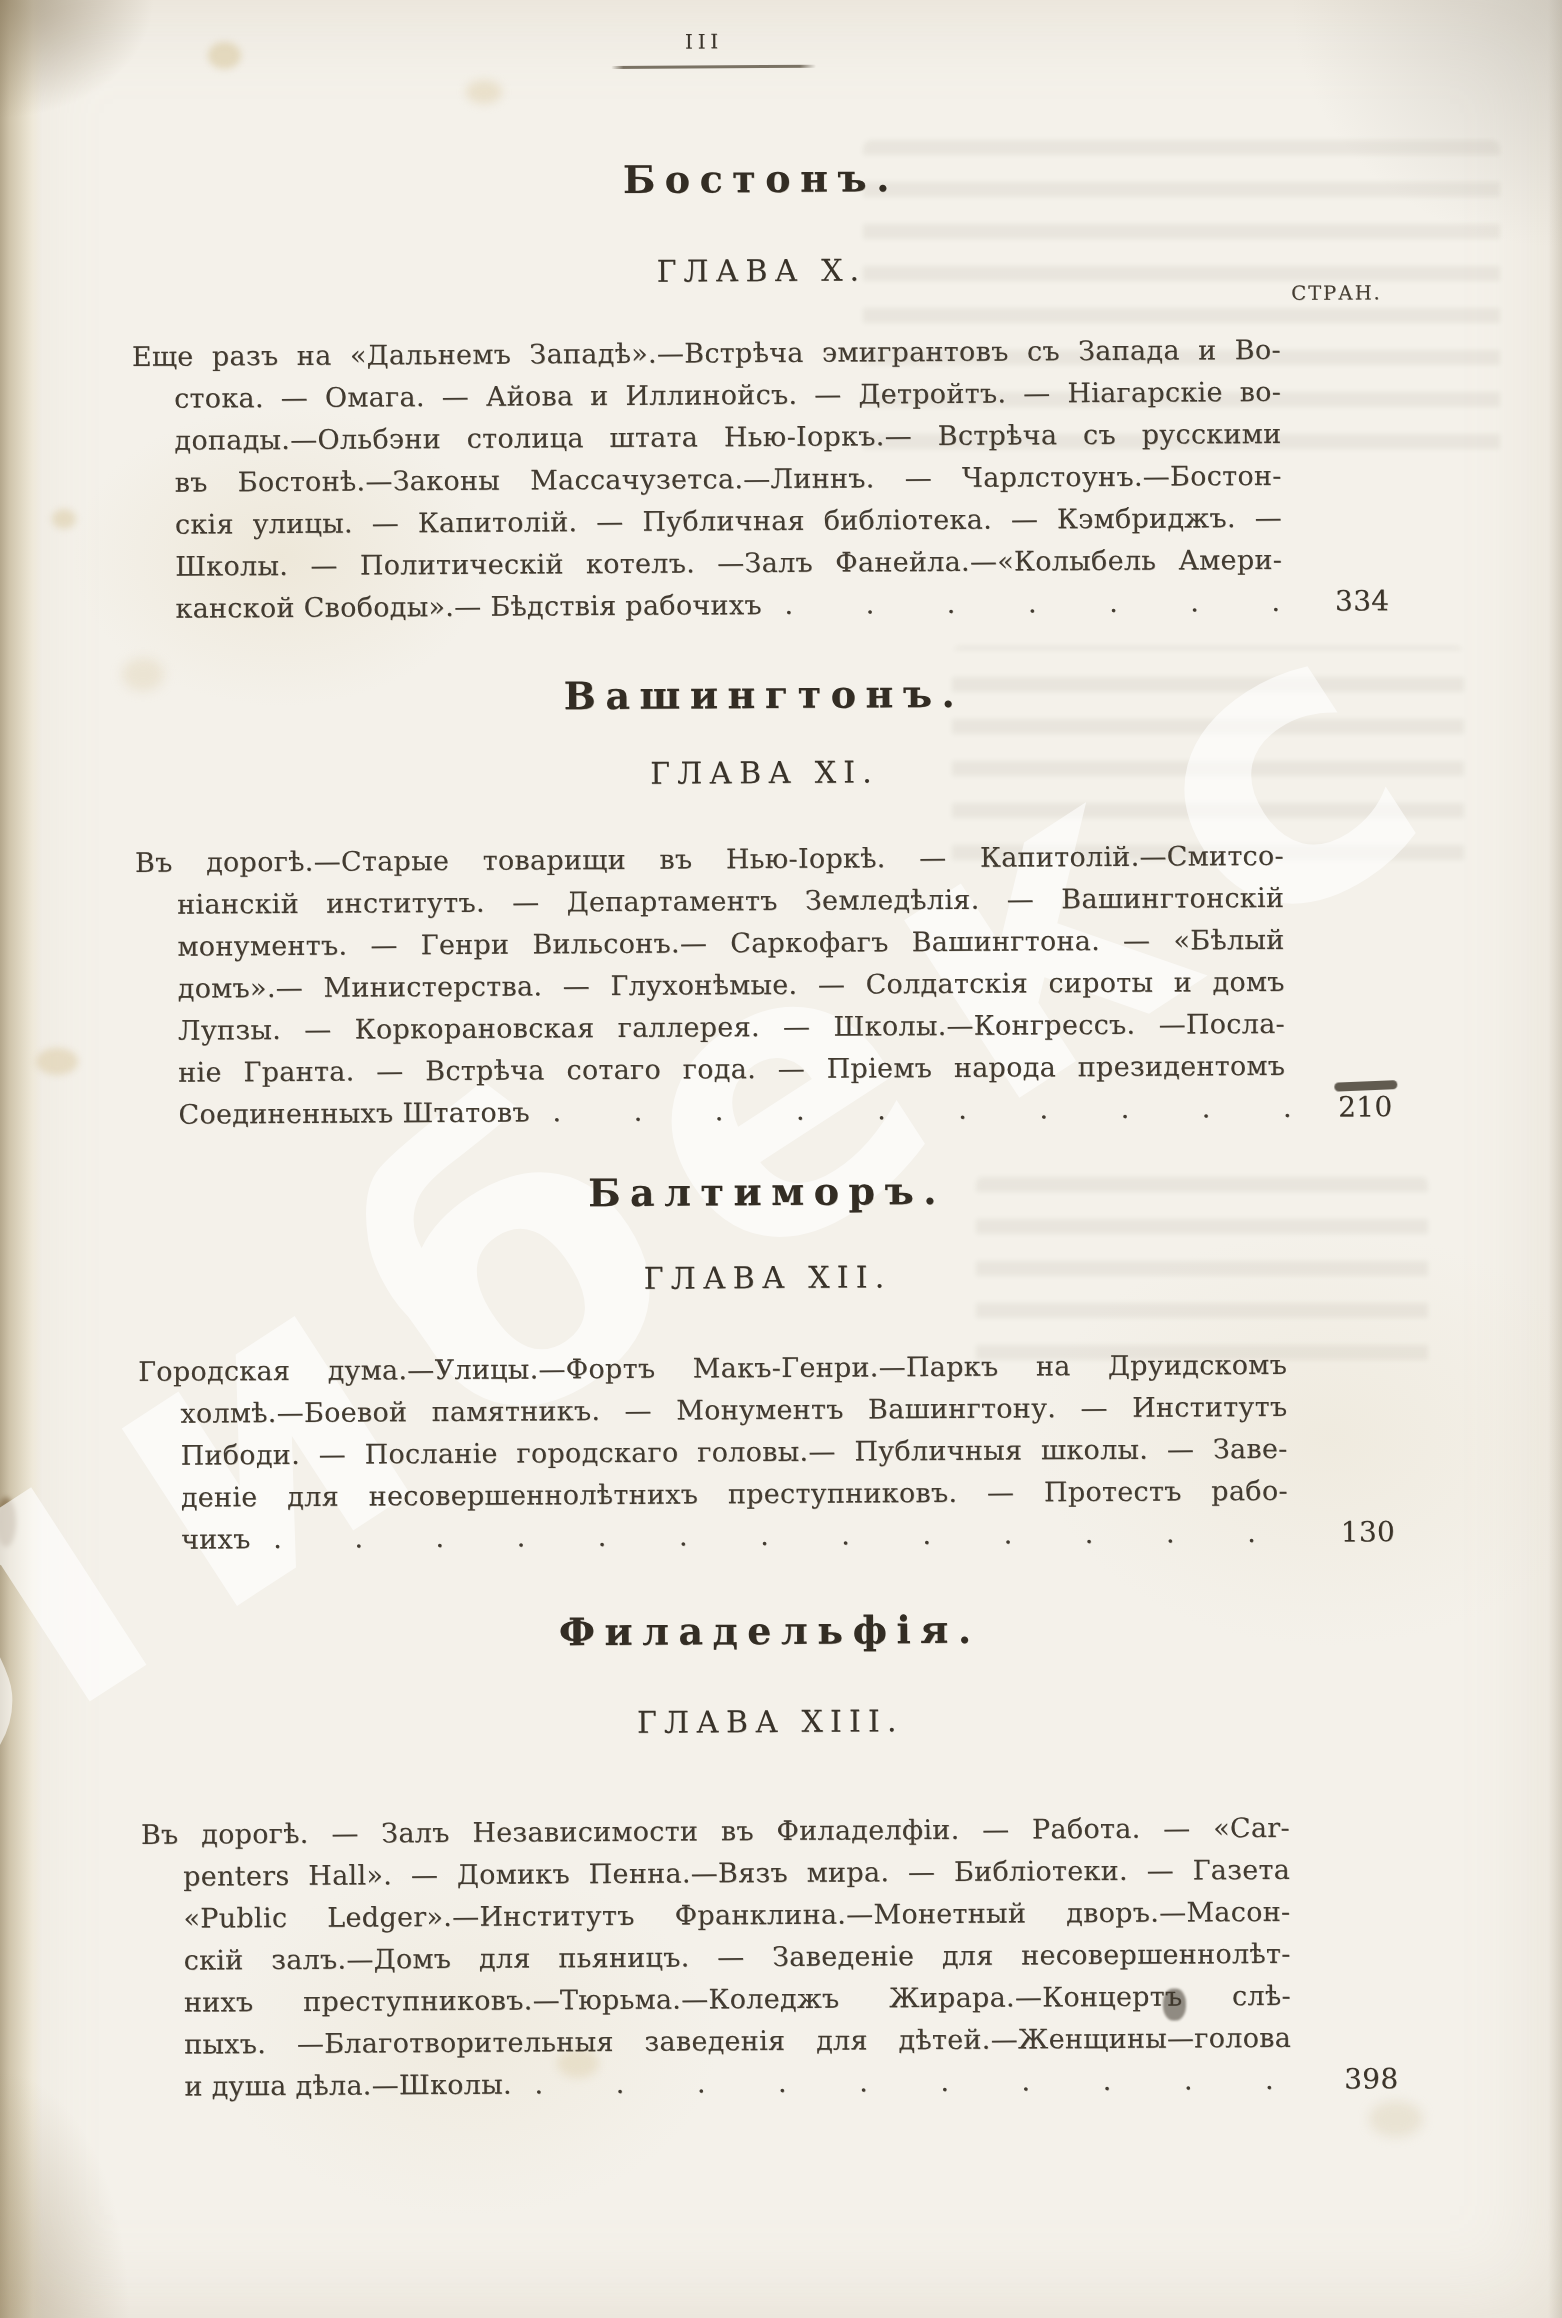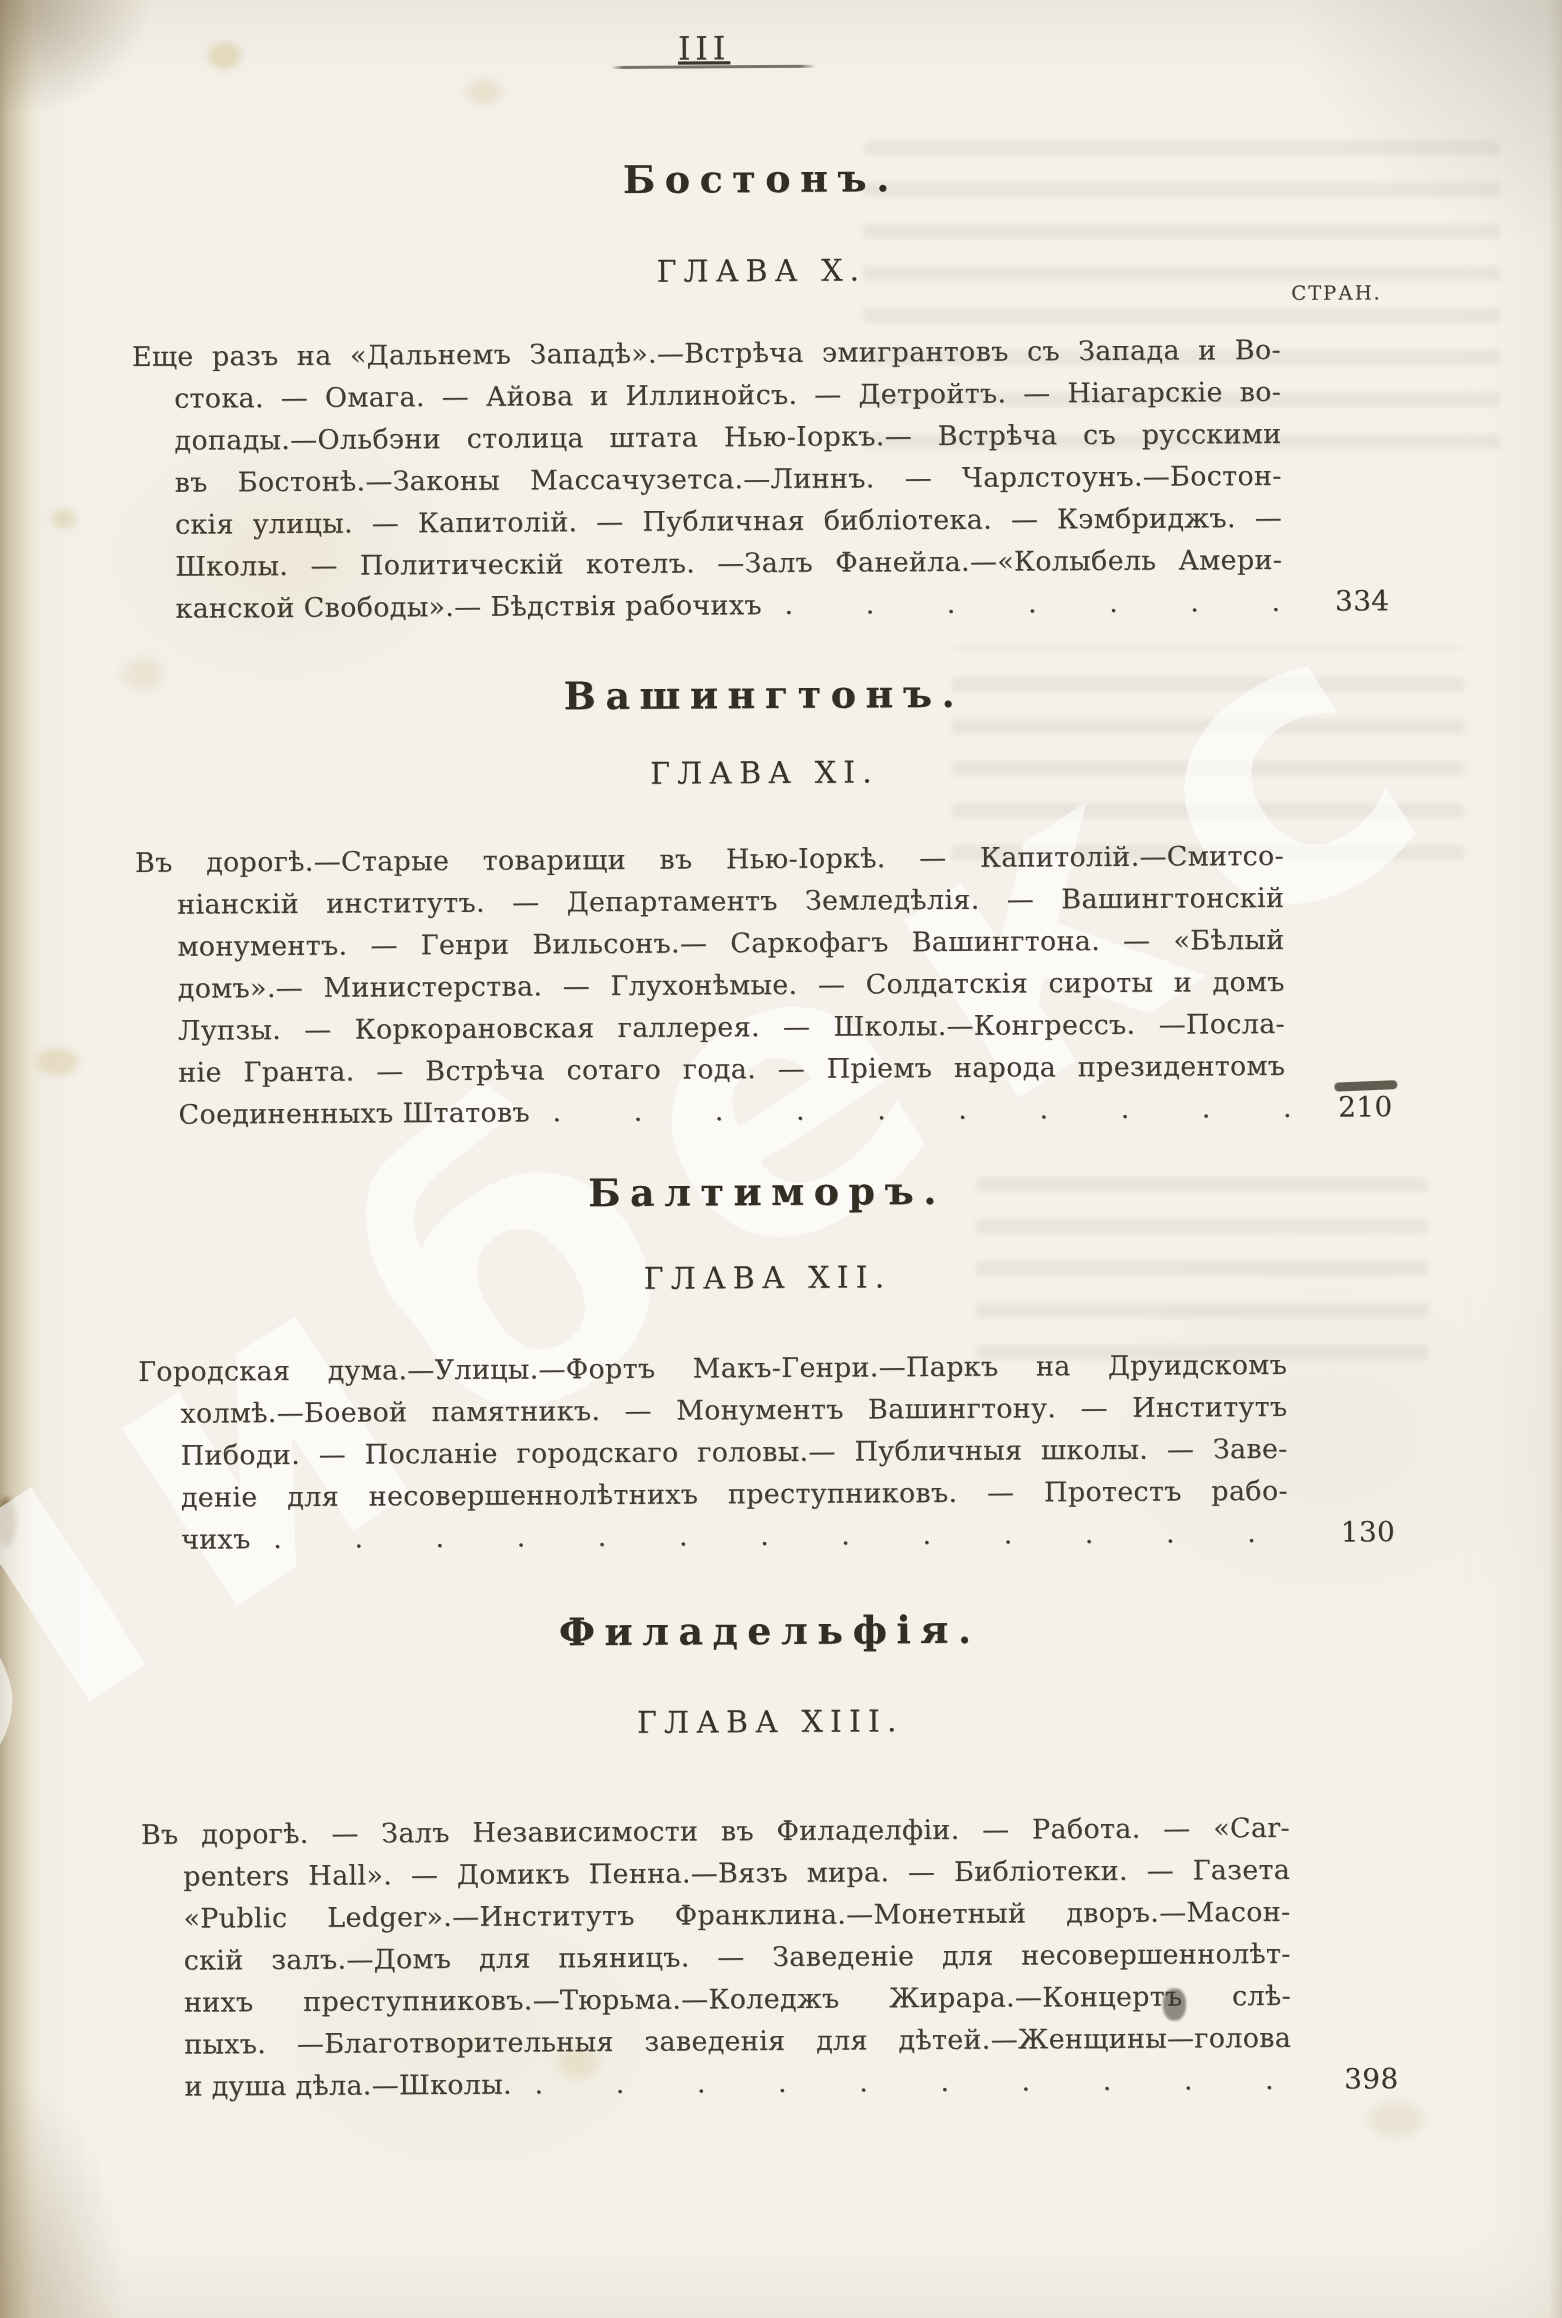--- a/index.html
+++ b/index.html
@@ -33,21 +33,21 @@
     background:repeating-linear-gradient(0deg,rgba(125,115,98,0) 0 12px,rgba(125,115,98,.20) 12px 27px,rgba(125,115,98,0) 27px 42px);}
   
   .watermark{position:absolute;left:-137px;top:1464px;width:2203px;
     transform:rotate(-33deg);transform-origin:0 50%;
     font-family:"DejaVu Sans","Liberation Sans",sans-serif;font-weight:bold;
     font-size:387px;letter-spacing:43px;color:rgba(255,255,255,.62);white-space:nowrap;}
   
   .tilt{position:absolute;inset:0;transform:rotate(-0.35deg);transform-origin:774px 1191px;}
   .inked{text-shadow:0.4px 0.4px 0.6px rgba(72,60,44,.38);}
   .folio{position:absolute;left:711px;transform:translateX(-50%);top:29px;
-    font-size:32px;letter-spacing:4.8px;text-decoration:underline;}
+    font-size:20px;letter-spacing:4.8px;}
   .folio-rule{position:absolute;left:618px;top:65px;width:205px;height:3px;
     background:linear-gradient(90deg,rgba(92,83,67,0),#5c5343 6%,#5c5343 92%,rgba(92,83,67,0));
     border-radius:1.8px;opacity:.8;}
   .city{position:absolute;left:767px;transform:translateX(-50%);
     font-size:38px;font-weight:bold;letter-spacing:9.5px;line-height:1;white-space:nowrap;color:#332d24;}
   .glava{position:absolute;left:767px;transform:translateX(-50%);
     font-size:30px;letter-spacing:7.1px;line-height:1;white-space:nowrap;color:#39332a;}
   .stran{position:absolute;right:176px;top:285px;font-size:19.6px;letter-spacing:1.8px;color:#443d32;}
   .para{position:absolute;left:137px;width:1256px;font-size:27px;line-height:42px;
     letter-spacing:0.3px;color:#423b31;}

